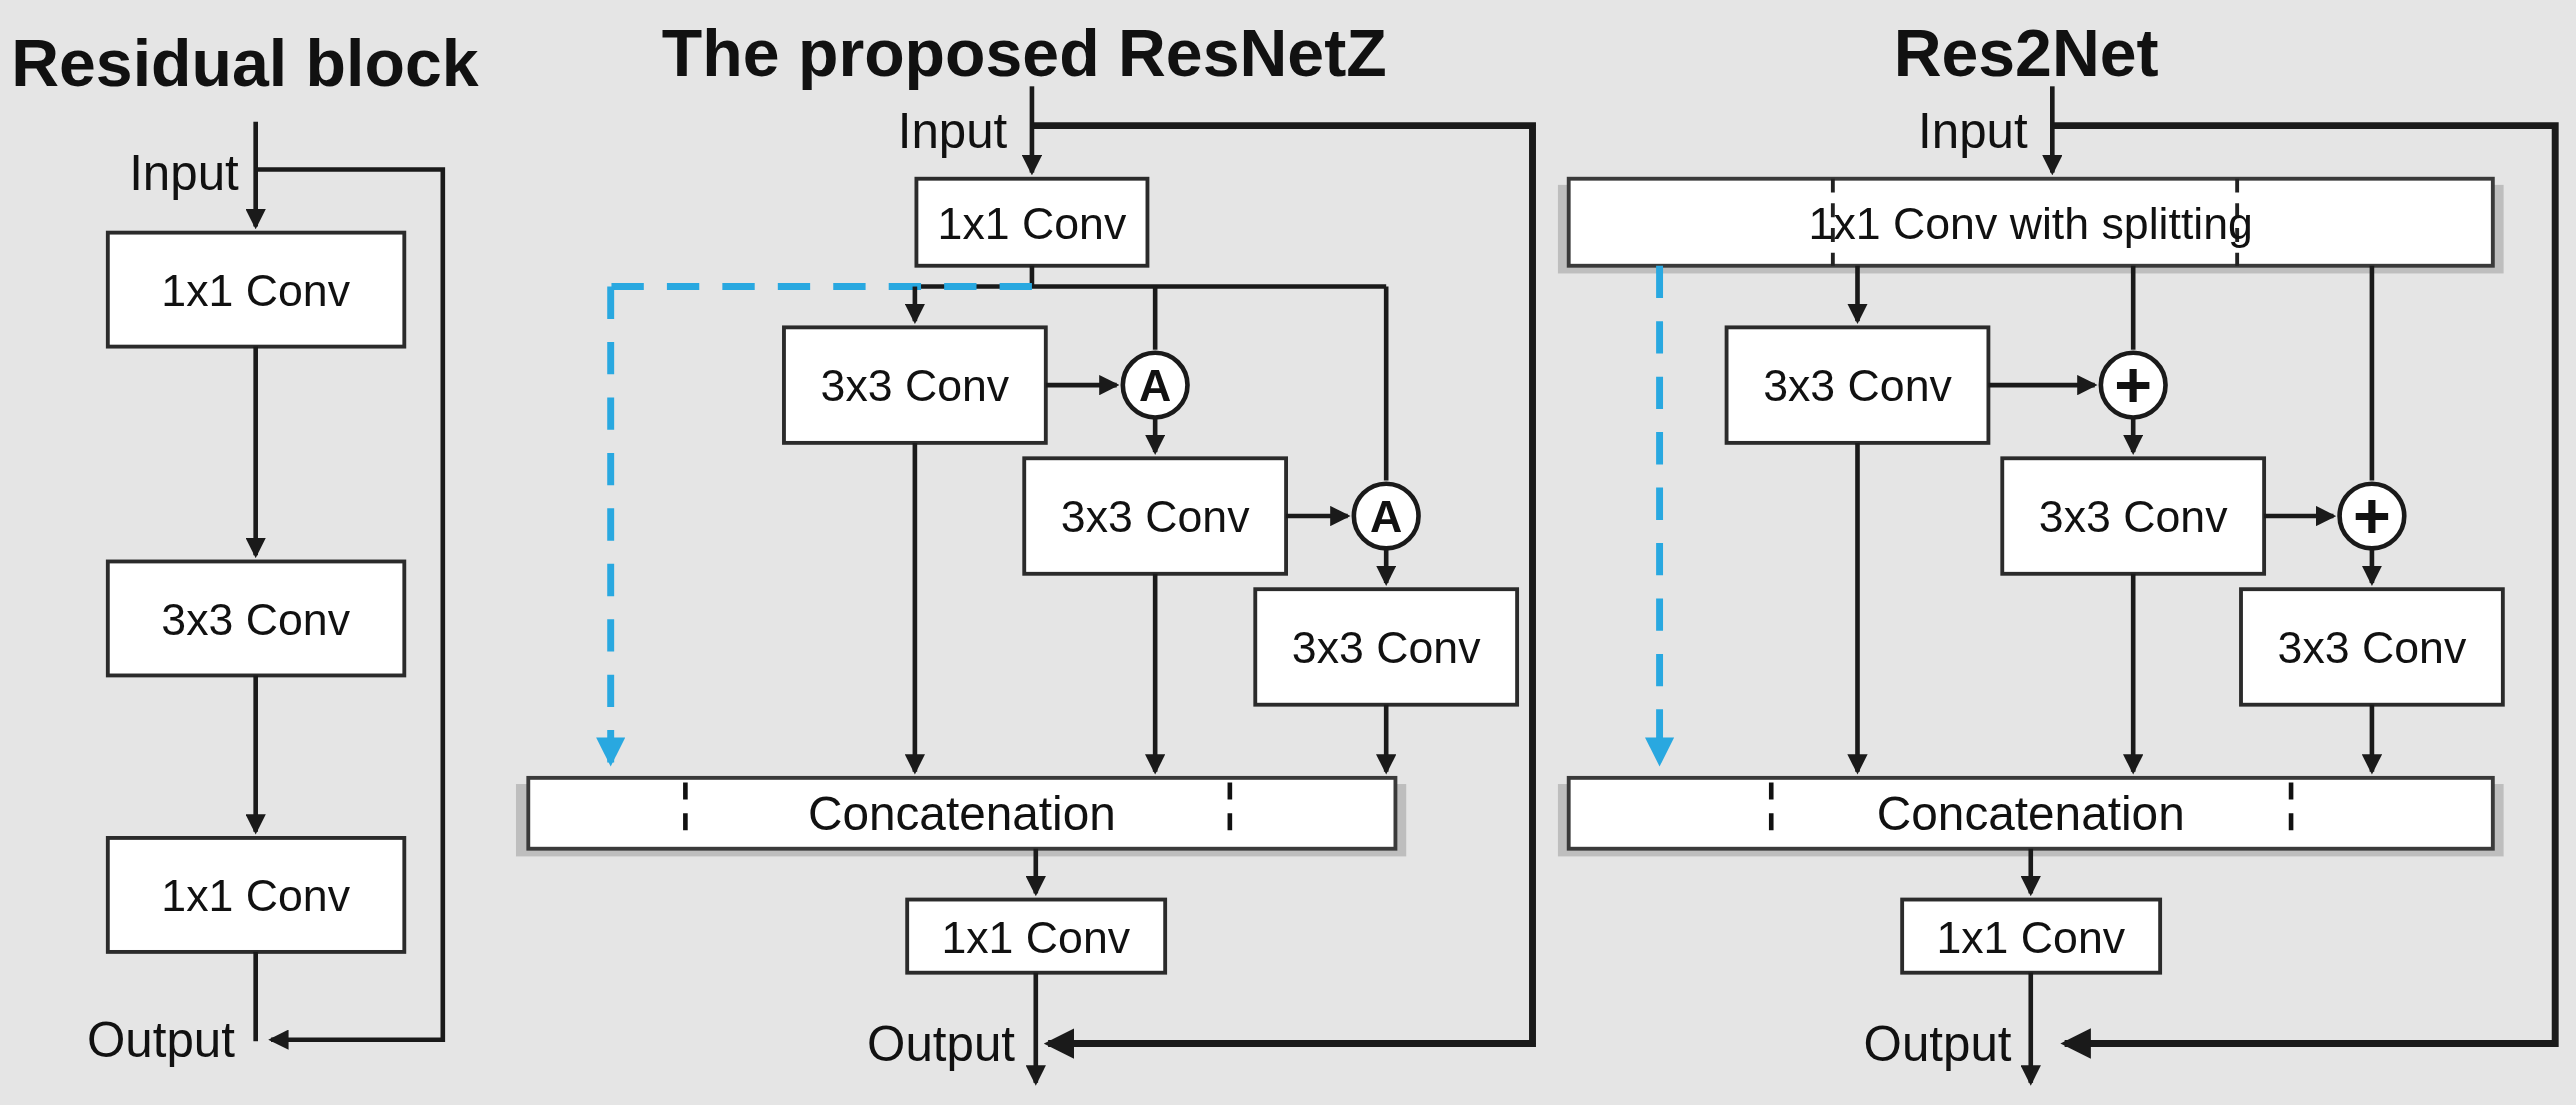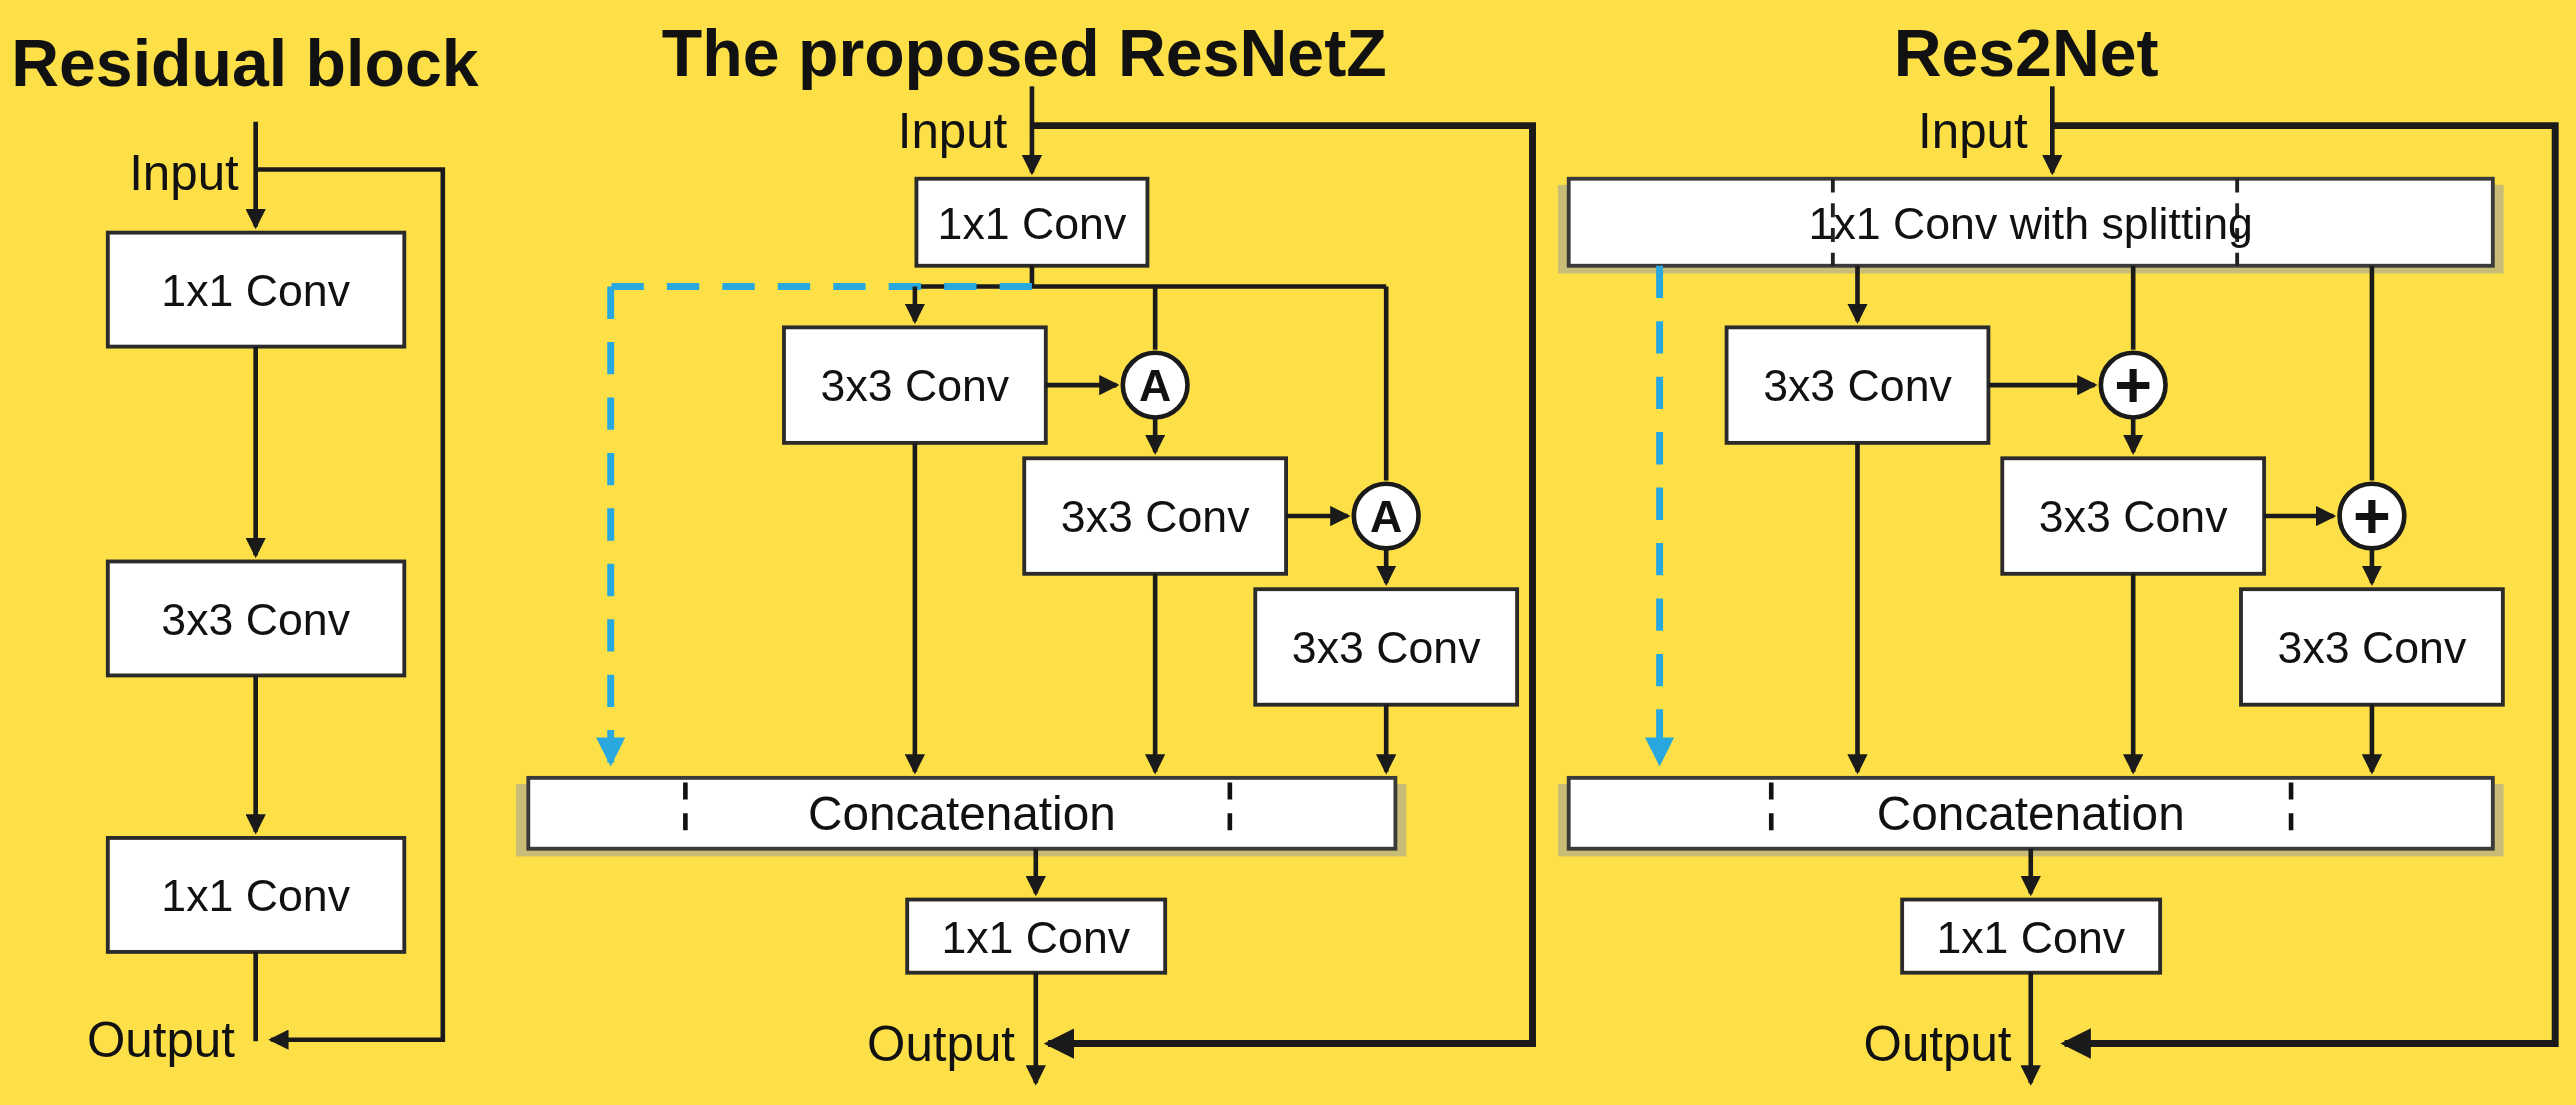--- a/index.html
+++ b/index.html
@@ -1,16 +1,16 @@
 <!DOCTYPE html>
 <html style="font-size:12.3px"><head>
 <meta charset="utf-8">
 <style>
   html,body{margin:0;padding:0;background:#ffffff;}
-  .stage{width:2576px;height:1106px;position:relative;background:#fde047;overflow:hidden;text-align:right;}
+  .stage{width:2576px;height:1106px;position:relative;background:#e5e5e5;overflow:hidden;text-align:right;}
   svg{display:block;}
   .flow{stroke:#1a1a1a;stroke-width:6;fill:none;}
   .thick{stroke:#1a1a1a;stroke-width:9;fill:none;}
   .boxr{fill:#ffffff;stroke:#2b2b2b;stroke-width:5;}
   .barr{fill:#ffffff;stroke:#3a3a3a;stroke-width:5;}
   .shadow{fill:#9e9e9e;opacity:0.55;stroke:none;}
   .bluedash{stroke:#29a8e0;stroke-width:9;fill:none;stroke-dasharray:42 30;}
   .sep{stroke:#111111;stroke-width:6;fill:none;stroke-dasharray:22 18;}
   .tick{stroke:#222222;stroke-width:5;fill:none;stroke-dasharray:18 14;}
   .circlenode{fill:#ffffff;stroke:#1a1a1a;stroke-width:6;}

